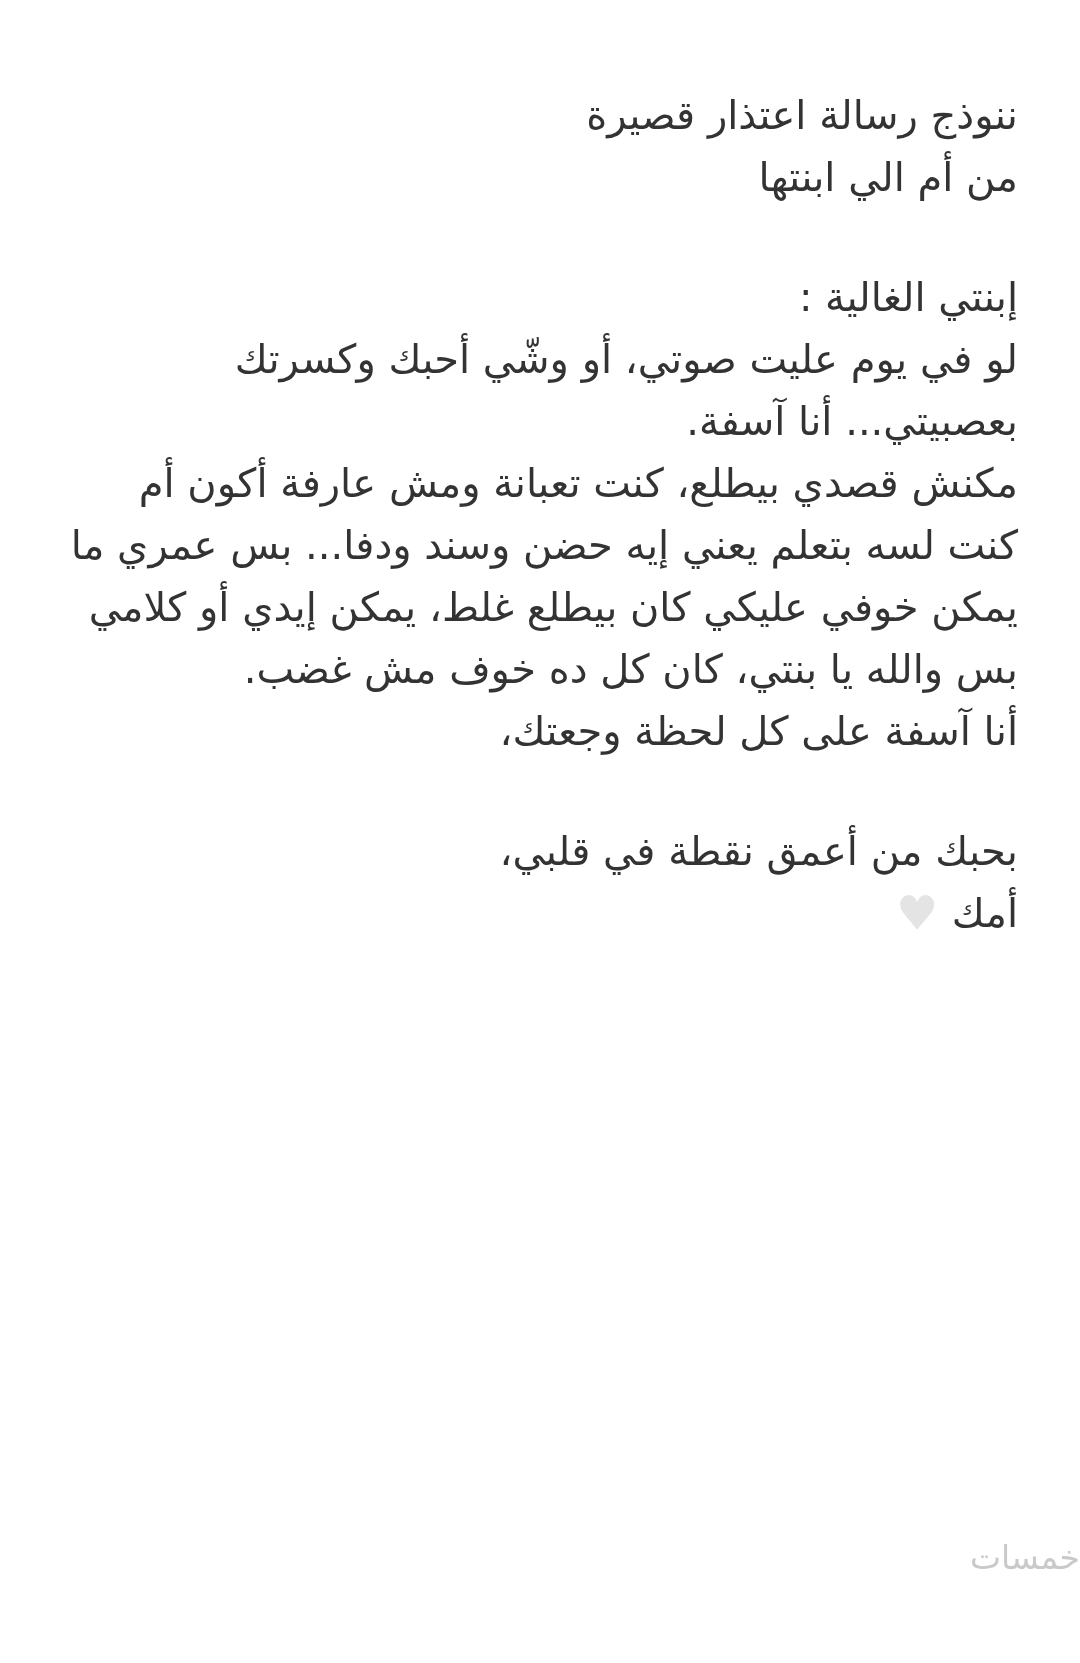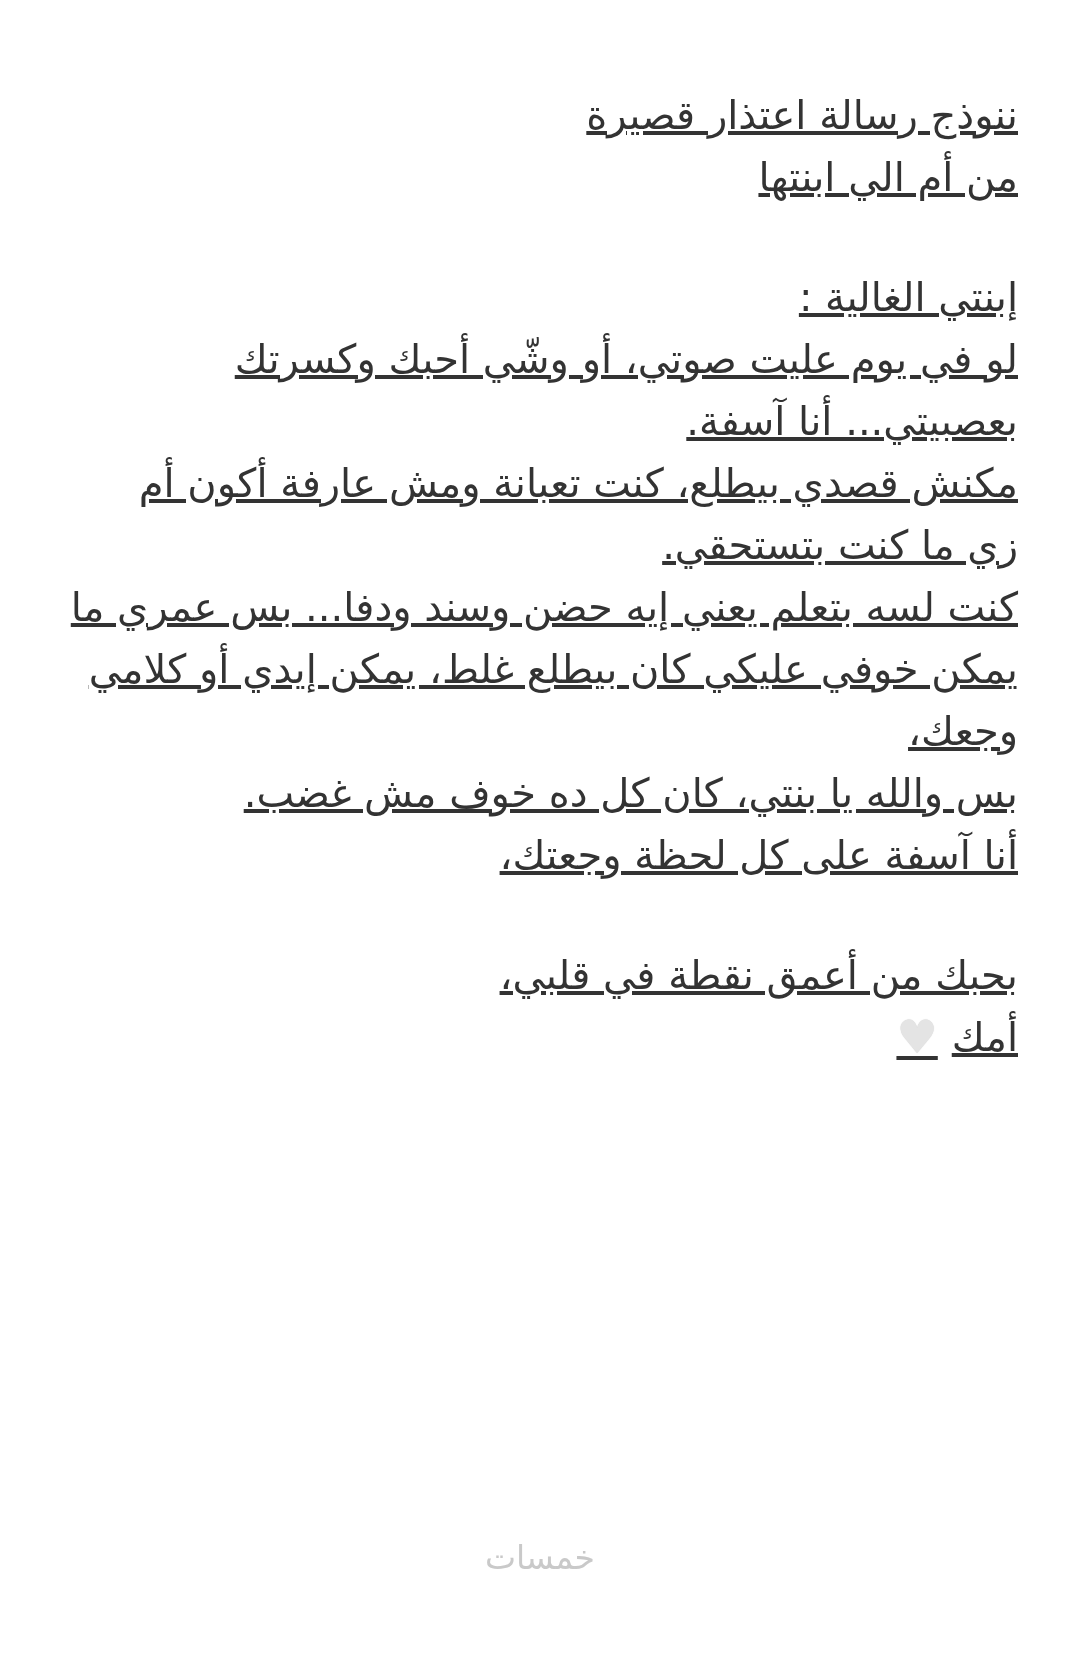--- a/index.html
+++ b/index.html
@@ -14,21 +14,20 @@
     background: #ffffff;
     overflow: hidden;
     direction: rtl;
     font-family: "DejaVu Sans", sans-serif;
     color: #333333;
   }
   .content {
     padding: 84px 62px 0 62px;
     font-size: 40px;
     line-height: 62px;
-    text-decoration: underline;
   }
   .content p {
     margin: 0;
     padding: 0;
   }
   .gap {
     height: 58px;
   }
   .signature-line {
     display: flex;
@@ -41,45 +40,43 @@
     color: #e4e4e4;
     font-size: 46px;
     line-height: 62px;
     text-shadow: 0 0 1px #cfcfcf;
   }
   .watermark {
     position: absolute;
     bottom: 86px;
     left: 0;
     right: 0;
-    text-align: center;
+    text-align: right;
     font-size: 33px;
     color: #c9c9c9;
     letter-spacing: 1px;
   }
 </style>
 </head>
 <body>
 
 <div class="page">
   <div class="content">
 
     <p>ننوذج رسالة اعتذار قصيرة</p>
     <p>من أم الي ابنتها</p>
 
     <div class="gap"></div>
 
     <p>إبنتي الغالية :</p>
     <p>لو في يوم عليت صوتي، أو وشّي أحبك وكسرتك</p>
     <p>بعصبيتي... أنا آسفة.</p>
     <p>مكنش قصدي بيطلع، كنت تعبانة ومش عارفة أكون أم</p>
-    <p>زي ما كنت بتستحقي.</p>
     <p>كنت لسه بتعلم يعني إيه حضن وسند ودفا... بس عمري ما</p>
     <p>يمكن خوفي عليكي كان بيطلع غلط، يمكن إيدي أو كلامي</p>
-    <p>وجعك،</p>
     <p>بس والله يا بنتي، كان كل ده خوف مش غضب.</p>
     <p>أنا آسفة على كل لحظة وجعتك،</p>
 
     <div class="gap"></div>
 
     <p>بحبك من أعمق نقطة في قلبي،</p>
     <p class="signature-line">
       <span>أمك</span>
       <span class="heart">♥</span>
     </p>

